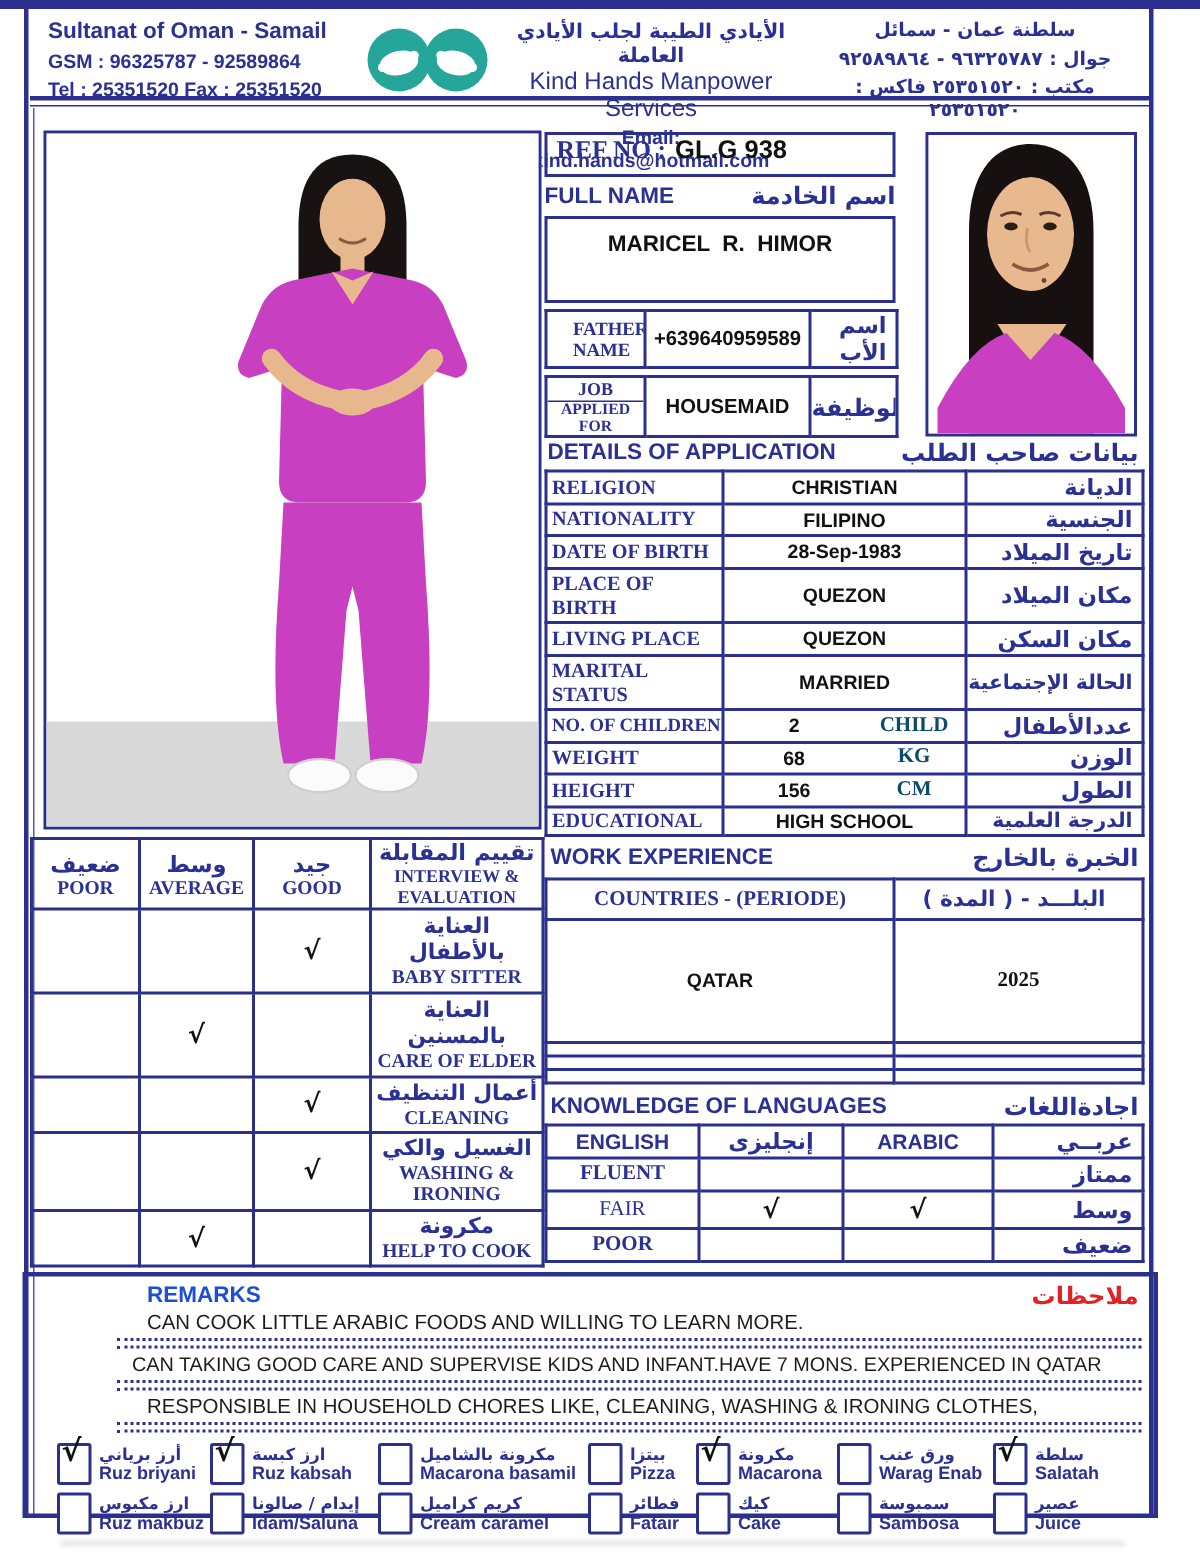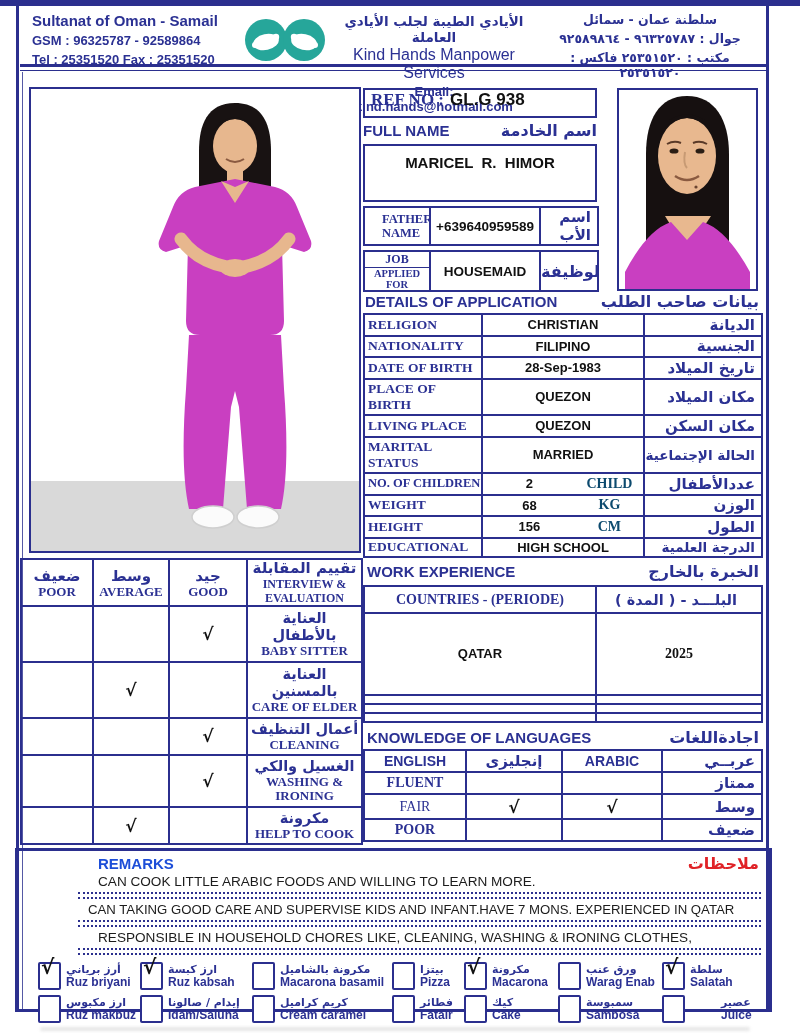--- a/index.html
+++ b/index.html
@@ -570,21 +570,21 @@
         </div>
         <div class="food" style="width:104px;">
           <span class="fbox">
               <span class="fchk"></span>
             </span>
           <span class="flabels">
               <span class="farb">سمبوسة</span>
               <span class="fen">Sambosa</span>
             </span>
         </div>
-        <div class="food" style="width:96px;gap:31px;">
+        <div class="food" style="width:96px;">
           <span class="fbox">
               <span class="fchk"></span>
             </span>
           <span class="flabels">
               <span class="farb">عصير</span>
               <span class="fen">Juice</span>
             </span>
         </div>
       </div>
     </div>

